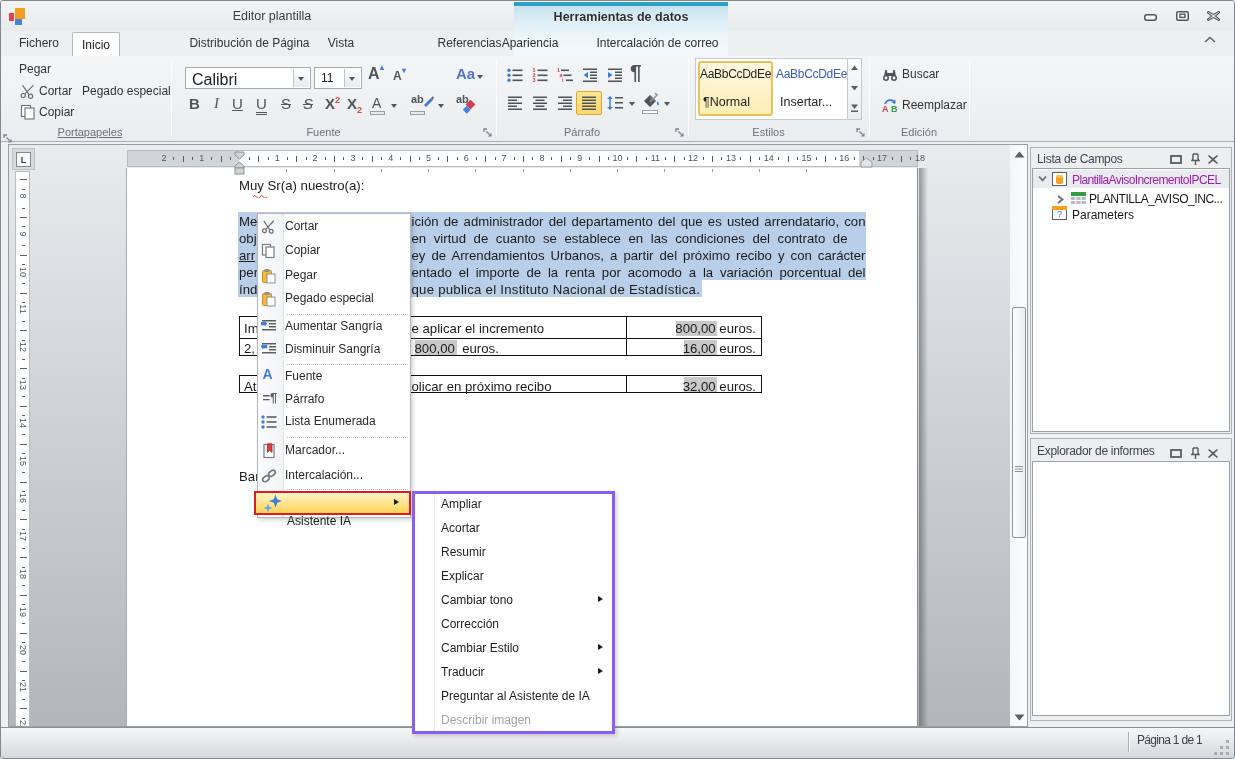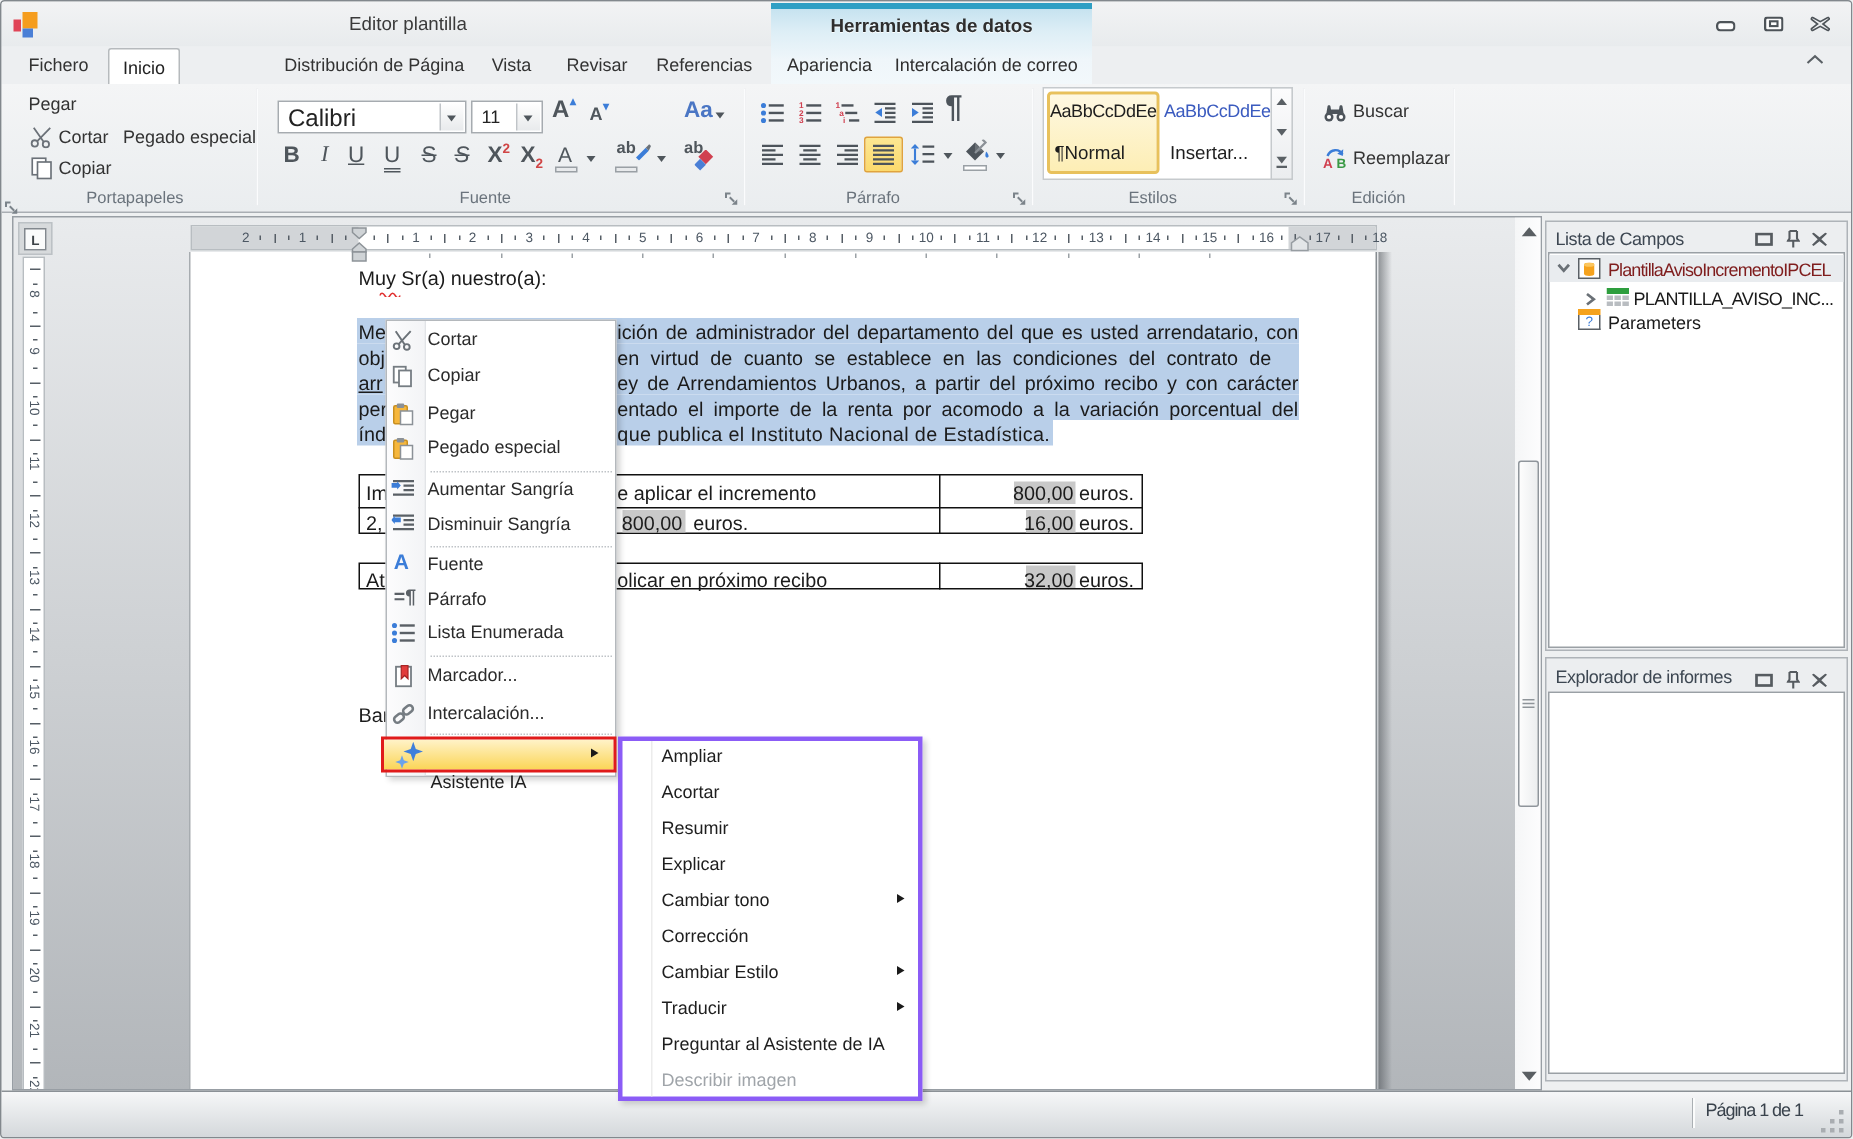--- a/index.html
+++ b/index.html
@@ -65,35 +65,34 @@
       <path d="M1.2 0.5 L6.5 3.4 L11.8 0.5 L12.7 1.6 L8.3 5 L12.7 8.4 L11.8 9.5 L6.5 6.6 L1.2 9.5 L0.3 8.4 L4.7 5 L0.3 1.6 Z" fill="none" stroke="#4d5358" stroke-width="1.1"></path>
     </svg>
 <div id="tabrow"></div>
 <div id="ctxgrp">
       <div class="teal"></div>
       <div id="ctxtitle">Herramientas de datos</div>
     </div>
 <div class="tablbl" style="left:-42px;width:160px;">Fichero</div>
 <div class="tablbl" style="left:168.5px;width:160px;">Distribución de Página</div>
 <div class="tablbl" style="left:260px;width:160px;">Vista</div>
-<div class="tablbl" style="left:317px;width:160px;">Revisar</div>
 <div class="tablbl" style="left:388.5px;width:160px;">Referencias</div>
-<div class="tablbl" style="left:472px;width:160px;color:#2f2f2f;">Apariencia</div>
+<div class="tablbl" style="left:449px;width:160px;color:#2f2f2f;">Apariencia</div>
 <div class="tablbl" style="left:576.5px;width:160px;color:#2f2f2f;">Intercalación de correo</div>
 <div id="activetab">Inicio</div>
 <svg class="abs" style="left:1203px;top:35px;" width="12" height="7" viewBox="0 0 12 7">
       <path d="M1 6 L6 1.5 L11 6" fill="none" stroke="#5a6065" stroke-width="1.4"></path>
     </svg>
 <div id="ribbon"></div>
 <div class="gsep" style="left:170px;top:58px;"></div>
 <div class="gsep" style="left:495px;top:58px;"></div>
 <div class="gsep" style="left:687px;top:58px;"></div>
 <div class="gsep" style="left:868px;top:58px;"></div>
 <div class="gsep" style="left:968px;top:58px;"></div>
-<div class="glbl" style="left:8px;top:125px;width:162px;">Portapapeles</div>
+<div class="glbl" style="left:8px;top:125px;width:162px;text-decoration:underline;">Portapapeles</div>
 <div class="glbl" style="left:170px;top:125px;width:305px;">Fuente</div>
 <div class="glbl" style="left:495px;top:125px;width:172px;">Párrafo</div>
 <div class="glbl" style="left:687px;top:125px;width:161px;">Estilos</div>
 <div class="glbl" style="left:868px;top:125px;width:100px;">Edición</div>
 <svg class="abs" style="left:482px;top:127px;" width="10" height="10" viewBox="0 0 10 10">
       <path d="M1 4 L1 1 L4 1" fill="none" stroke="#7b838a" stroke-width="1.3"></path>
       <path d="M3.5 3.5 L6.5 6.5" stroke="#7b838a" stroke-width="1.3"></path>
       <path d="M8.5 8.5 L8.5 4.8 L4.8 8.5 Z" fill="#7b838a"></path>
     </svg>
 <svg class="abs" style="left:674px;top:127px;" width="10" height="10" viewBox="0 0 10 10">
@@ -527,21 +526,21 @@
 <div class="abs" style="left:1031px;top:167px;width:198px;height:264px;background:#fff;border:1px solid #9aa0a5;"></div>
 <div class="abs" style="left:1032px;top:168.5px;width:196px;height:18.5px;background:#e9ecef;"></div>
 <svg class="abs" style="left:1037px;top:174px;" width="9" height="7" viewBox="0 0 9 7">
       <path d="M1 1.5 L4.5 5.5 L8 1.5" fill="none" stroke="#6a7076" stroke-width="1.8"></path>
     </svg>
 <div class="abs" style="left:1051px;top:171px;width:15px;height:14px;background:#fff;border:1.5px solid #5a6066;"></div>
 <svg class="abs" style="left:1055px;top:173.5px;" width="7" height="9" viewBox="0 0 7 9">
       <path d="M0 1.5 C0 -0.5 7 -0.5 7 1.5 L7 7.5 C7 9.5 0 9.5 0 7.5 Z" fill="#f5a21d"></path>
       <ellipse cx="3.5" cy="1.5" rx="3.5" ry="1.4" fill="#fbc65e"></ellipse>
     </svg>
-<div class="abs" style="left:1071px;top:171.5px;font-size:12px;letter-spacing:-0.6px;color:#7f1d1d;">PlantillaAvisoIncrementoIPCEL</div>
+<div class="abs" style="left:1071px;top:171.5px;font-size:12px;letter-spacing:-0.6px;color:#a21caf;">PlantillaAvisoIncrementoIPCEL</div>
 <svg class="abs" style="left:1056px;top:193.5px;" width="7" height="9" viewBox="0 0 7 9">
       <path d="M1 1 L5.5 4.5 L1 8" fill="none" stroke="#6a7076" stroke-width="1.8"></path>
     </svg>
 <svg class="abs" style="left:1070px;top:191px;" width="15" height="12" viewBox="0 0 15 12">
       <rect x="0" y="0" width="15" height="4" fill="#2e9e3e"></rect>
       <g fill="#b9bdc1">
         <rect x="0" y="5" width="4.3" height="3"></rect>
         <rect x="5.3" y="5" width="4.3" height="3"></rect>
         <rect x="10.6" y="5" width="4.3" height="3"></rect>
         <rect x="0" y="9" width="4.3" height="3"></rect>

